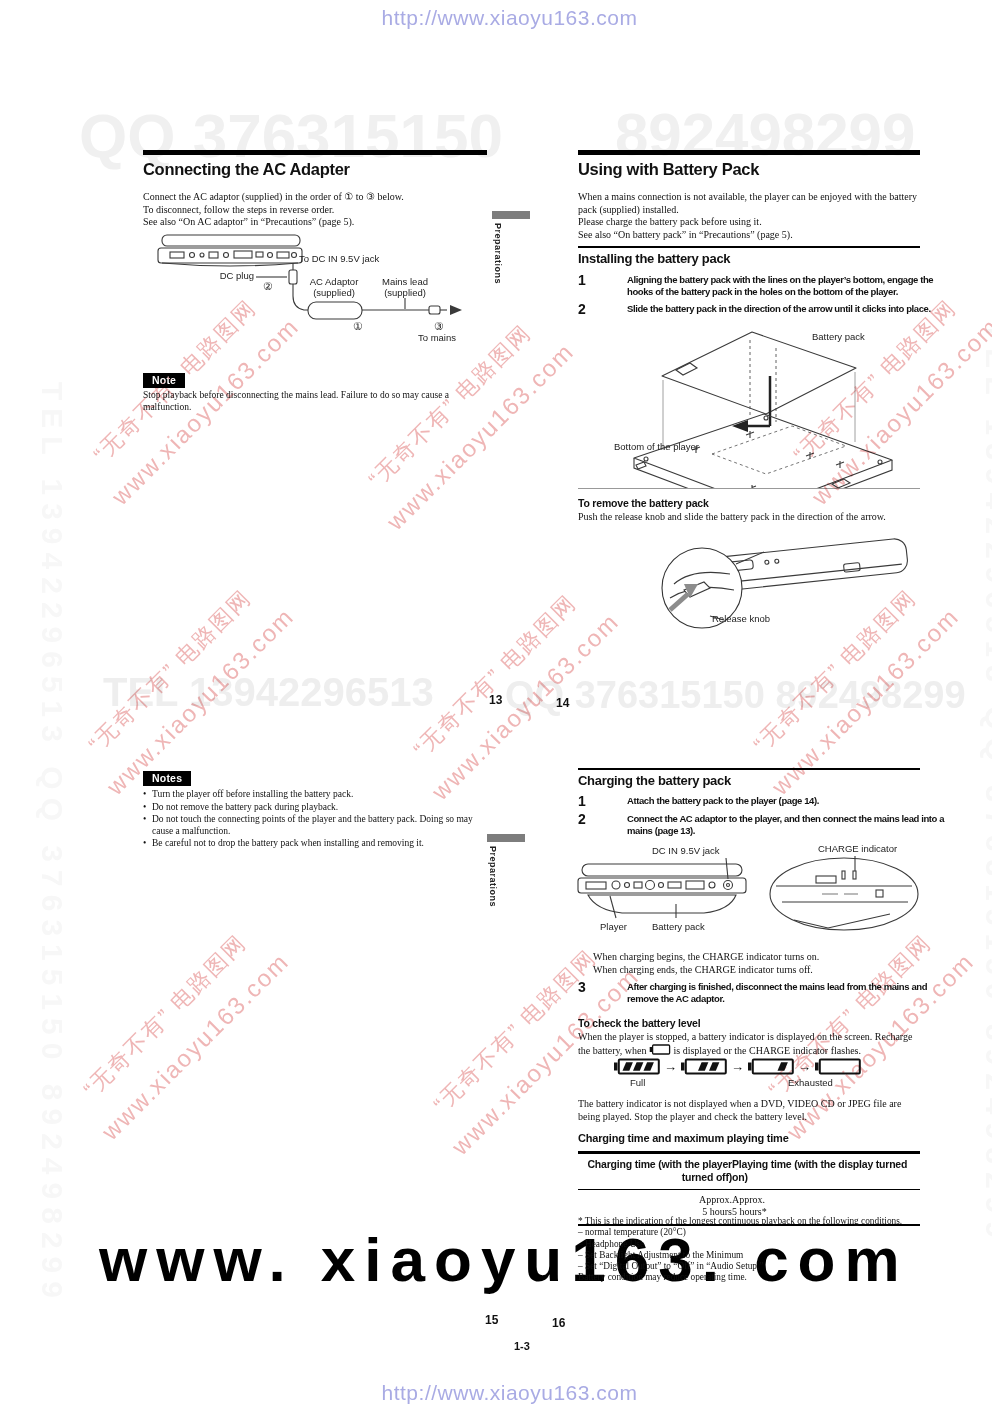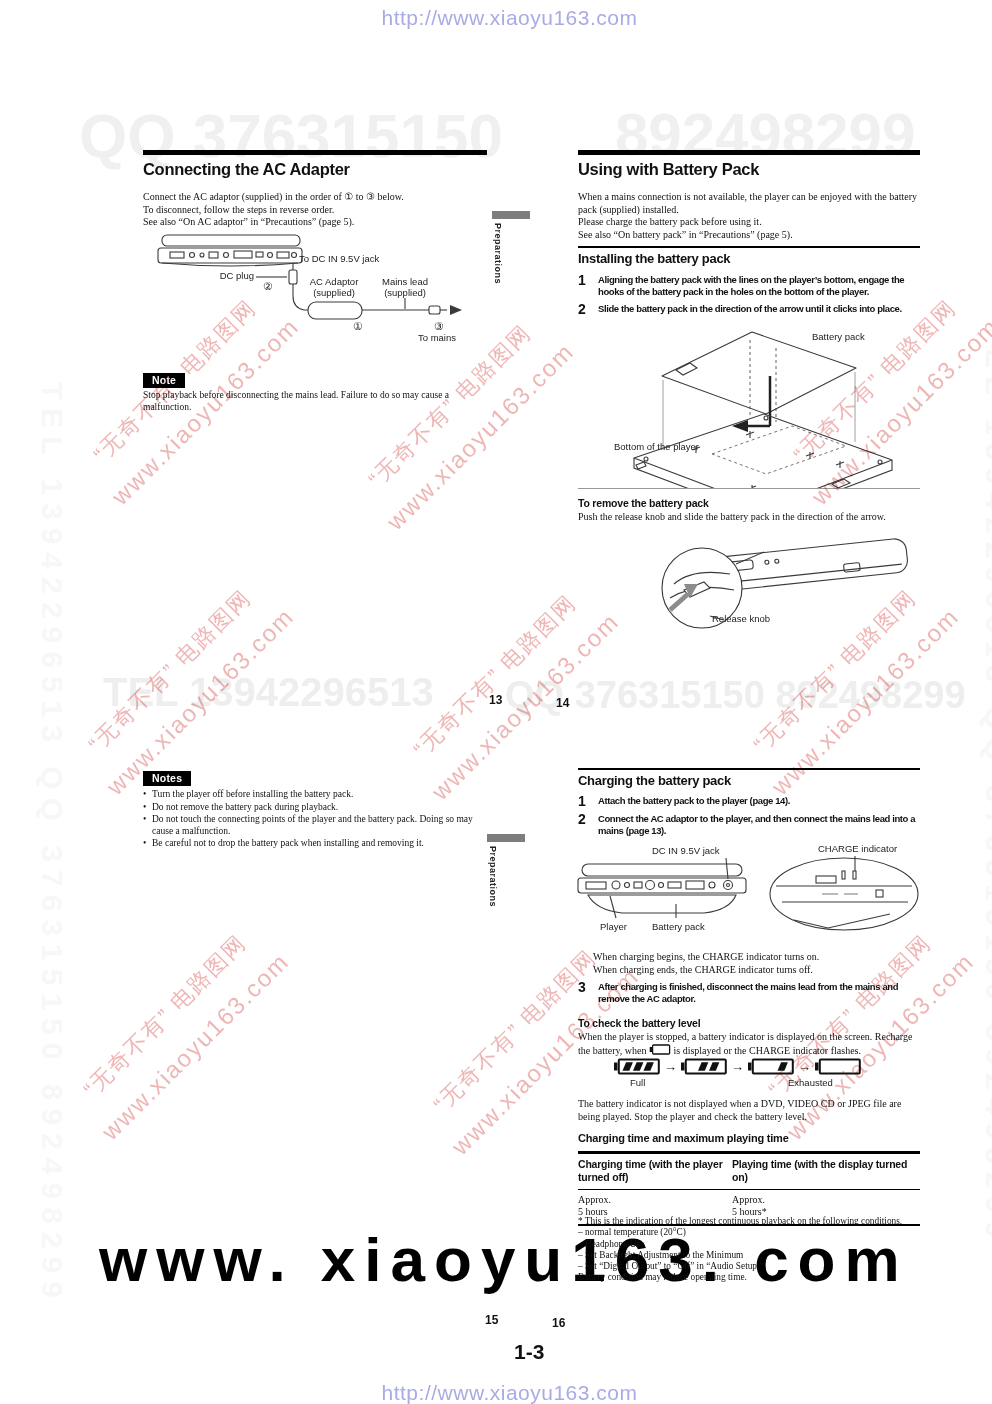--- a/index.html
+++ b/index.html
@@ -23,42 +23,42 @@
   .title{position:absolute;z-index:2;font-family:"Liberation Sans",sans-serif;font-weight:bold;
          font-size:16.5px;letter-spacing:-0.3px;margin:0;}
   .serif{font-size:10px;line-height:12.5px;}
   .serif-sm{font-size:9.5px;line-height:11.5px;}
   .subhead{position:absolute;z-index:2;border-top:2px solid #000;padding-top:3px;
            font-family:"Liberation Sans",sans-serif;font-weight:bold;font-size:13px;letter-spacing:-0.3px;}
   .minihead{position:absolute;z-index:2;font-family:"Liberation Sans",sans-serif;font-weight:bold;
             font-size:10.5px;letter-spacing:-0.2px;}
   .stepnum{position:absolute;z-index:2;font-family:"Liberation Sans",sans-serif;font-weight:bold;font-size:14px;}
   .steptext{position:absolute;z-index:2;font-family:"Liberation Sans",sans-serif;font-weight:bold;
-            font-size:9.5px;line-height:12px;letter-spacing:-0.4px;}
+            font-size:9.5px;line-height:12px;letter-spacing:-0.4px;margin-left:29px;}
   .blackbox{position:absolute;z-index:2;background:#000;color:#fff;
             font-family:"Liberation Sans",sans-serif;font-weight:bold;font-size:10.5px;
             padding:1px 9px 2px;letter-spacing:0.2px;}
   .bullets div{position:relative;padding-left:9px;margin-bottom:1px;}
   .bullets div::before{content:"•";position:absolute;left:0;top:0;}
   .dlabel{position:absolute;z-index:2;font-family:"Liberation Sans",sans-serif;font-size:9.5px;
           line-height:10.5px;color:#222;white-space:nowrap;}
   .pre{white-space:pre-line;}
   .diagram{position:absolute;z-index:2;}
   .diagram svg{position:absolute;left:0;top:0;}
   .prep-tab{position:absolute;z-index:2;}
   .prep-bar{width:38px;height:8px;background:#7d7d7d;}
   .prep-txt{writing-mode:vertical-rl;font-family:"Liberation Sans",sans-serif;font-weight:bold;
             font-size:9px;color:#222;margin-top:4px;margin-left:1px;letter-spacing:0.5px;}
   .pagenum{position:absolute;z-index:2;font-family:"Liberation Sans",sans-serif;font-weight:bold;font-size:12px;}
   .ctable{position:absolute;z-index:2;border-top:3px solid #000;border-bottom:2px solid #000;}
   .ctable .hd{display:flex;border-bottom:1px solid #000;padding:4px 0 6px;}
   .ctable .hd div{font-family:"Liberation Sans",sans-serif;font-weight:bold;font-size:10.5px;
                   line-height:12.5px;letter-spacing:-0.2px;}
   .ctable .bd{display:flex;padding:4px 0 6px;font-size:10px;line-height:12px;}
-  .c1{width:154px;} .c2{width:188px;}
+  .c1{width:154px;text-align:right;} .c2{width:188px;}
   .batrow{display:flex;align-items:center;gap:4px;}
 </style>
 </head>
 <body>
 
 <div class="page">
 
   <div class="wm wm-url" style="top:6px;">http://www.xiaoyu163.com</div>
   <div class="wm wm-gray" style="left:52px;top:100px;font-size:62px;">QQ 376315150</div>
   <div class="wm wm-gray" style="left:588px;top:100px;font-size:60px;">892498299</div>
@@ -357,15 +357,15 @@
   </div>
   <div class="prep-tab" style="left:487px;top:834px;">
     <div class="prep-bar"></div>
     <div class="prep-txt">Preparations</div>
   </div>
 
   <div class="pagenum" style="left:489px;top:693px;">13</div>
   <div class="pagenum" style="left:556px;top:696px;">14</div>
   <div class="pagenum" style="left:485px;top:1313px;">15</div>
   <div class="pagenum" style="left:552px;top:1316px;">16</div>
-  <div class="pagenum" style="left:514px;top:1340px;font-size:21px;">1-3</div>
+  <div class="pagenum" style="left:514px;top:1340px;font-size:11px;">1-3</div>
 
 </div>
 
 </body></html>

